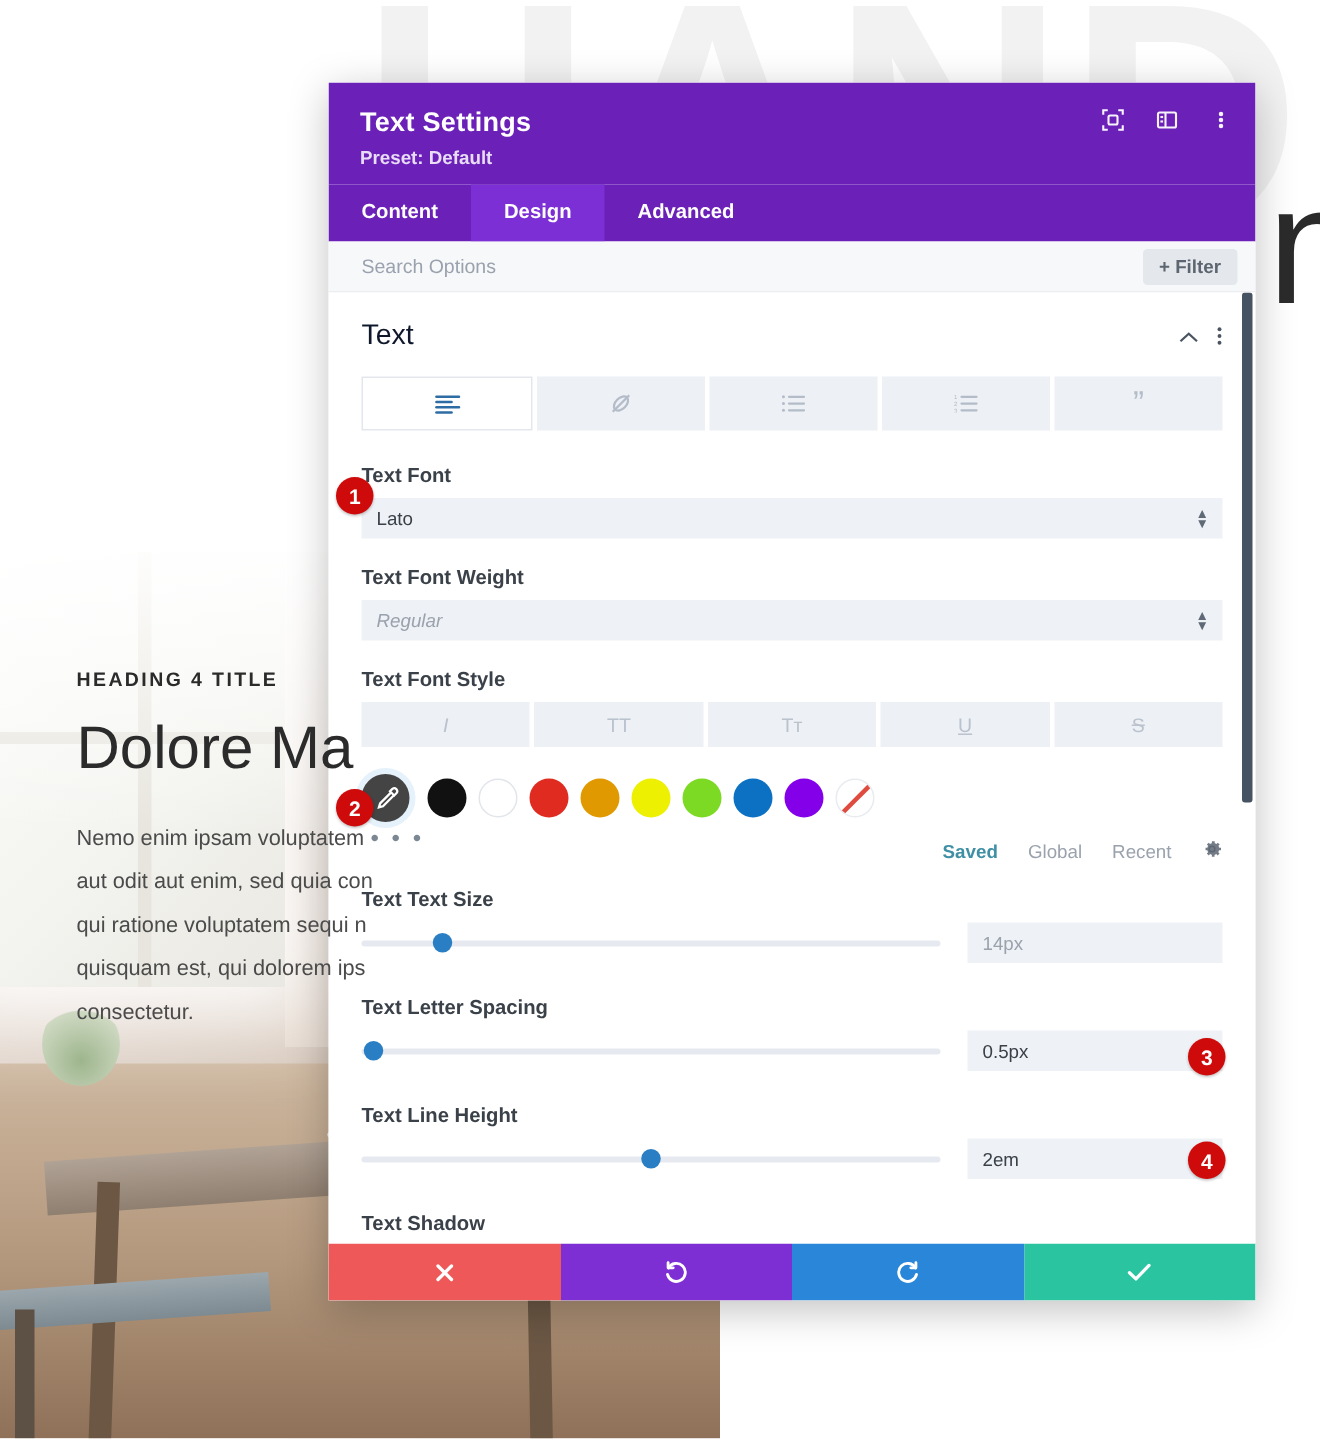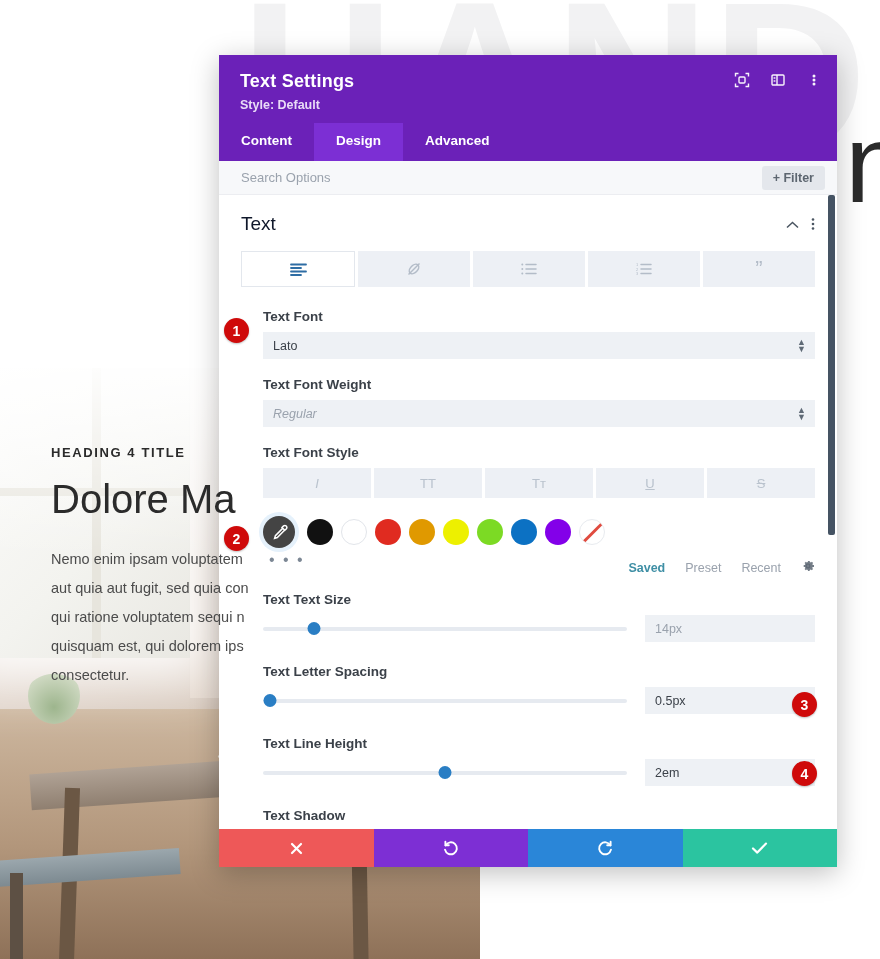--- a/index.html
+++ b/index.html
@@ -117,21 +117,21 @@
   .chev { font-size:13px; cursor:pointer; color:#4a5561; }
   .kebab { cursor:pointer; color:#4a5561; font-size:14px; letter-spacing:0; line-height:6px; }
 
   .seg-row { display:flex; gap:3px; margin-bottom:22px; }
   .seg {
     flex:1; height:36px; background:#edf0f5; display:flex; align-items:center; justify-content:center;
     color:#b3bcc8; cursor:pointer;
   }
   .seg.active { background:#fff; border:1px solid #e3e7ed; color:#2e6da4; }
 
-  .field { margin-bottom:18px; position:relative;margin-left:22px; }
+  .field { margin-bottom:18px; position:relative; }
   .flabel { font-size:13.5px; font-weight:700; color:#3b4149; margin-bottom:8px; }
 
   .select {
     height:27px; background:#eef1f5; border:0; width:100%;
     display:flex; align-items:center; padding:0 10px; position:relative; cursor:pointer;
   }
   .select .val { font-size:12.5px; color:#3b4149; }
   .select.placeholder .val { color:#9aa2ad;font-style:italic; }
   .select .spin { position:absolute; right:9px; top:50%; transform:translateY(-50%); font-size:9px; color:#5f6a76; line-height:7px; text-align:center; }
 
@@ -218,33 +218,33 @@
       <div class="bench"></div>
       <div class="bench-leg"></div>
       <div class="bg-photo-blurmask"></div>
     </div>
 
     <div class="bg-text-block">
       <div class="bg-eyebrow">HEADING 4 TITLE</div>
       <div class="bg-heading">Dolore Ma</div>
       <div class="bg-body">
         <div>Nemo enim ipsam voluptatem</div>
-        <div>aut quia aut fugit, sed quia con</div>
+        <div>aut odit aut enim, sed quia con</div>
         <div>qui ratione voluptatem sequi n</div>
         <div>quisquam est, qui dolorem ips</div>
         <div>consectetur.</div>
       </div>
     </div>
   </div>
 
   <div class="modal">
 
     <div class="modal-header">
       <div class="modal-title">Text Settings</div>
-      <div class="modal-preset">Style: Default</div>
+      <div class="modal-preset">Preset: Default</div>
       <div class="hdr-icons">
         <div class="hdr-ic">
           <svg width="16" height="16" viewBox="0 0 16 16" fill="none" stroke="#fff" stroke-width="1.4">
             <path d="M1.5 4.5V1.5H4.5M11.5 1.5H14.5V4.5M14.5 11.5V14.5H11.5M4.5 14.5H1.5V11.5"></path>
             <rect x="5" y="5" width="6" height="6" rx="1"></rect>
           </svg>
         </div>
         <div class="hdr-ic">
           <svg width="16" height="16" viewBox="0 0 16 16" fill="none" stroke="#fff" stroke-width="1.4">
             <rect x="2" y="3" width="12" height="10" rx="1"></rect>
@@ -388,21 +388,21 @@
             <div class="sw" style="background:#7cda24"></div>
             <div class="sw" style="background:#0c71c3"></div>
             <div class="sw" style="background:#8300e9"></div>
             <div class="sw none"></div>
           </div>
           <div class="dots3">•&nbsp;•&nbsp;•</div>
         </div>
 
         <div class="color-meta">
           <span class="cm active">Saved</span>
-          <span class="cm">Preset</span>
+          <span class="cm">Global</span>
           <span class="cm">Recent</span>
           <span class="gear">
             <svg width="14" height="14" viewBox="0 0 14 14" fill="#5c6672">
               <path d="M7 4.6A2.4 2.4 0 1 0 7 9.4 2.4 2.4 0 0 0 7 4.6zm0 3.8A1.4 1.4 0 1 1 7 5.6a1.4 1.4 0 0 1 0 2.8z"></path>
               <path d="M13 6.1h-1.2a4.9 4.9 0 0 0-.5-1.2l.85-.85-1.3-1.3-.85.85a4.9 4.9 0 0 0-1.2-.5V1.9H6.9v1.2a4.9 4.9 0 0 0-1.2.5l-.85-.85-1.3 1.3.85.85a4.9 4.9 0 0 0-.5 1.2H2.7v1.8h1.2c.11.42.28.82.5 1.2l-.85.85 1.3 1.3.85-.85c.38.22.78.39 1.2.5v1.2h1.8v-1.2c.42-.11.82-.28 1.2-.5l.85.85 1.3-1.3-.85-.85c.22-.38.39-.78.5-1.2H13z" opacity=".85"></path>
             </svg>
           </span>
         </div>
 
         <div class="field" style="margin-top:16px;">

